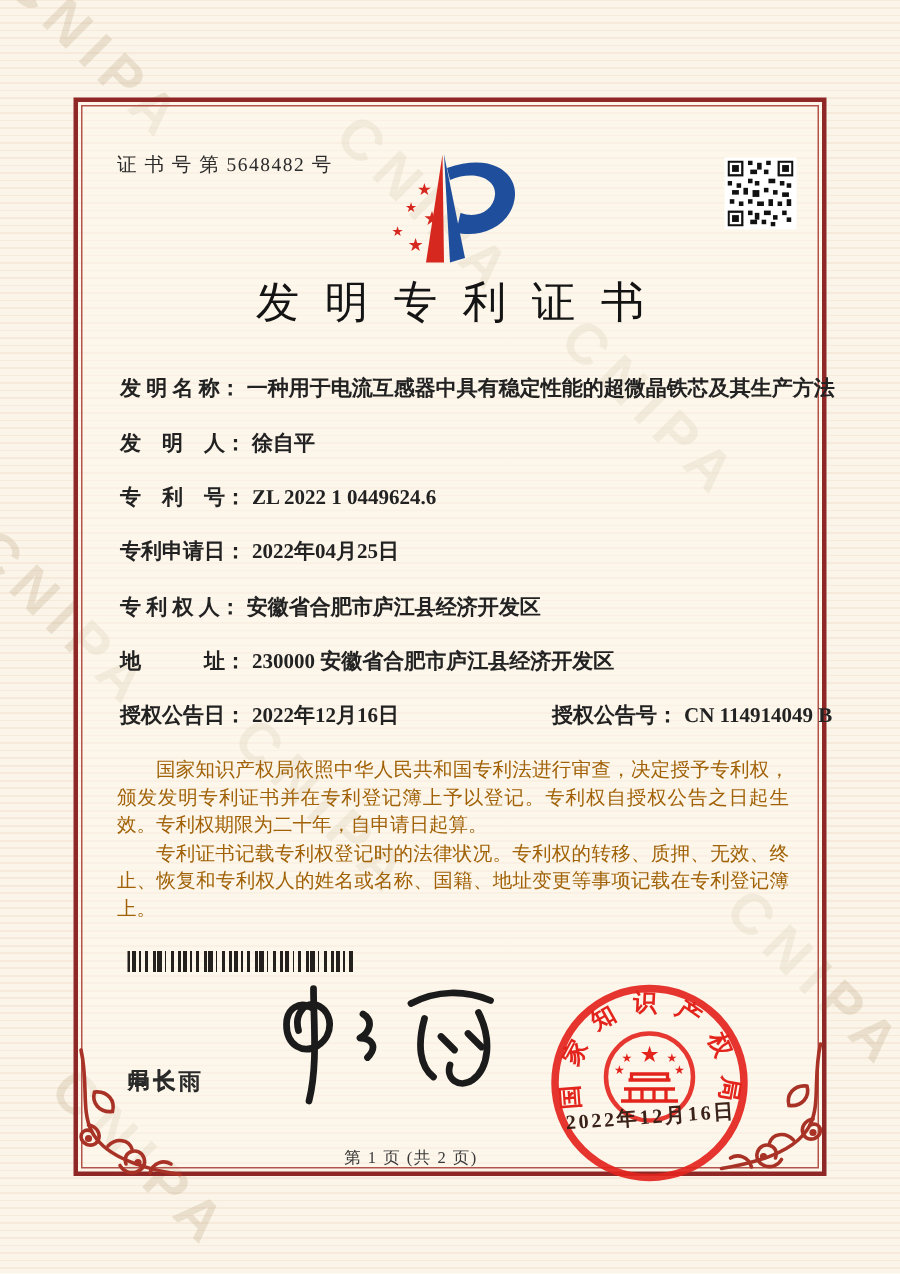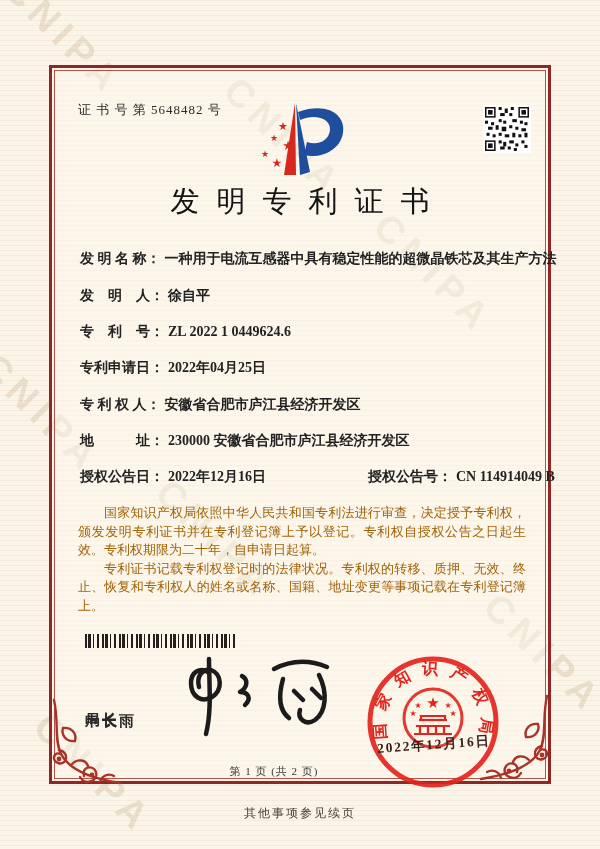--- a/index.html
+++ b/index.html
@@ -216,16 +216,15 @@
         <path d="M34,78 c-3,-9 9,-12 12,-4 c3,9 -11,14 -16,5"></path>
         <path d="M13,30 c9,-1 14,6 12,13 c-9,1 -14,-6 -12,-13"></path>
         <path d="M22,66 c6,-6 14,-4 16,2"></path>
         <path d="M50,84 c2,-7 9,-9 14,-6"></path>
       </g>
       <circle cx="9" cy="61" r="2.4" fill="#a93226"></circle>
       <circle cx="42" cy="77" r="2.4" fill="#a93226"></circle>
     </svg>
 
     <div class="page-no">第 1 页 (共 2 页)</div>
-    <div class="cont-note">其他事项参见续页</div>
 
   </div>
 </div>
 
 </body></html>

